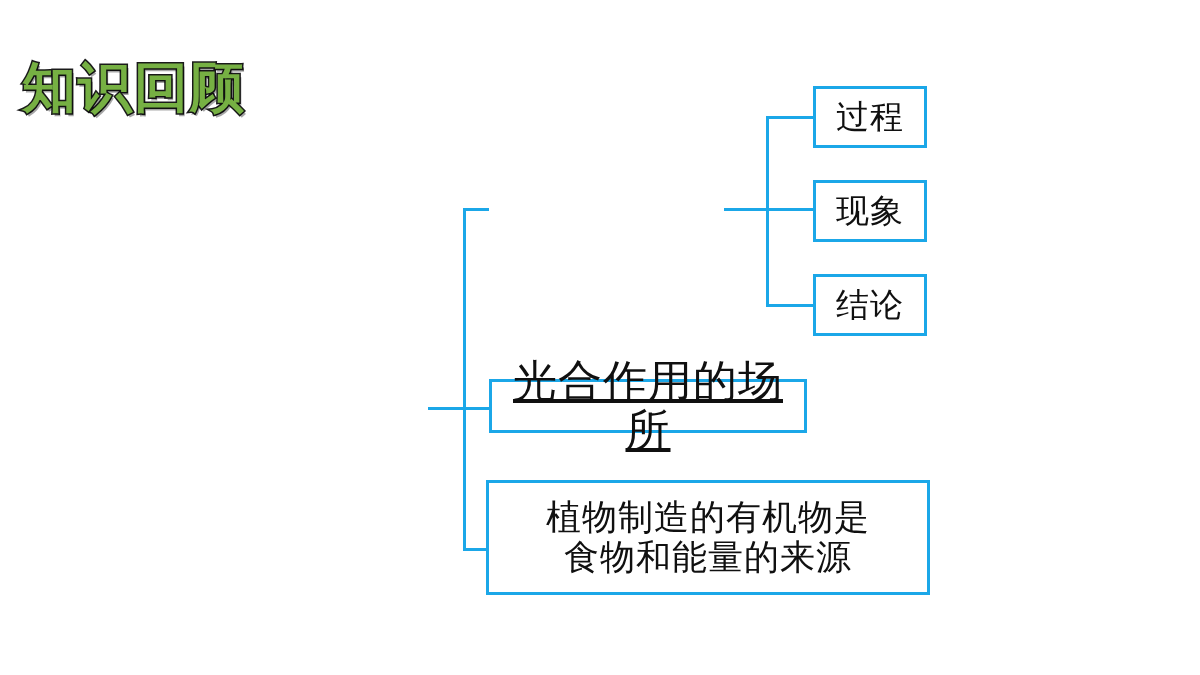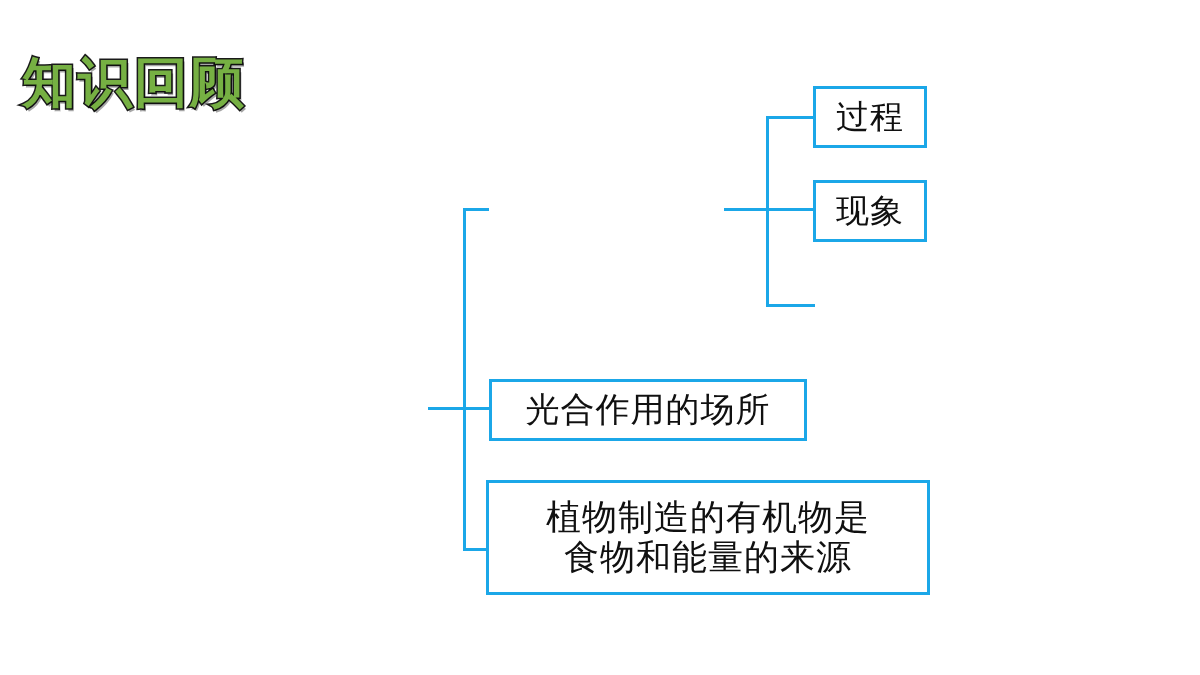--- a/index.html
+++ b/index.html
@@ -16,21 +16,21 @@
     height: 675px;
     background: #ffffff;
     overflow: hidden;
   }
 
   
   #title {
     position: absolute;
     left: 22px;
     top: 60px;
-    font-family: Liberation Mono, monospace;
+    font-family: Liberation Sans, sans-serif;
     font-size: 54px;
     font-weight: bold;
     line-height: 1;
     letter-spacing: 2px;
     color: #76b043;
     -webkit-text-stroke: 3px #1a1a1a;
     paint-order: stroke fill;
     text-shadow: 2px 3px 0 rgba(0,0,0,0.35);
     white-space: nowrap;
   }
@@ -50,21 +50,21 @@
     text-align: center;
     white-space: pre-line;
     z-index: 3;
   }
 
   #node-root      { left: 272px; top: 304px; width: 156px; height: 208px; font-size: 35px; letter-spacing: 1px; }
   #node-leaf      { left: 486px; top: 150px; width: 238px; height: 118px; font-size: 35px; letter-spacing: 1px; }
   #node-process   { left: 813px; top:  86px; width: 114px; height:  62px; font-size: 33px; letter-spacing: 1px; }
   #node-phenom    { left: 813px; top: 180px; width: 114px; height:  62px; font-size: 33px; letter-spacing: 1px; }
   #node-conclude  { left: 813px; top: 274px; width: 114px; height:  62px; font-size: 33px; letter-spacing: 1px; }
-  #node-site      { left: 489px; top: 379px; width: 318px; height:  62px; font-size: 34px; letter-spacing: 1px; }
+  #node-site      { left: 489px; top: 379px; width: 318px; height:  54px; font-size: 44px; letter-spacing: 1px; text-decoration: underline; }
   #node-source    { left: 486px; top: 480px; width: 444px; height: 115px; font-size: 35px; letter-spacing: 1px; }
 
   
   .conn {
     position: absolute;
     background: #1ba7e8;
     z-index: 1;
   }
   .conn.h { height: 3px; }
   .conn.v { width: 3px; }
@@ -101,19 +101,20 @@
   <div class="conn h" id="c-to-process"></div>
   <div class="conn h" id="c-to-phenom"></div>
   <div class="conn h" id="c-to-conclude"></div>
 
 
 
   <div class="node" id="node-process">过程</div>
 
   <div class="node" id="node-phenom">现象</div>
 
+  <div class="node" id="node-conclude">结论</div>
 
   <div class="node" id="node-site">光合作用的场所</div>
 
   <div class="node" id="node-source">植物制造的有机物是
 食物和能量的来源</div>
 
 </div>
 
 </body></html>

